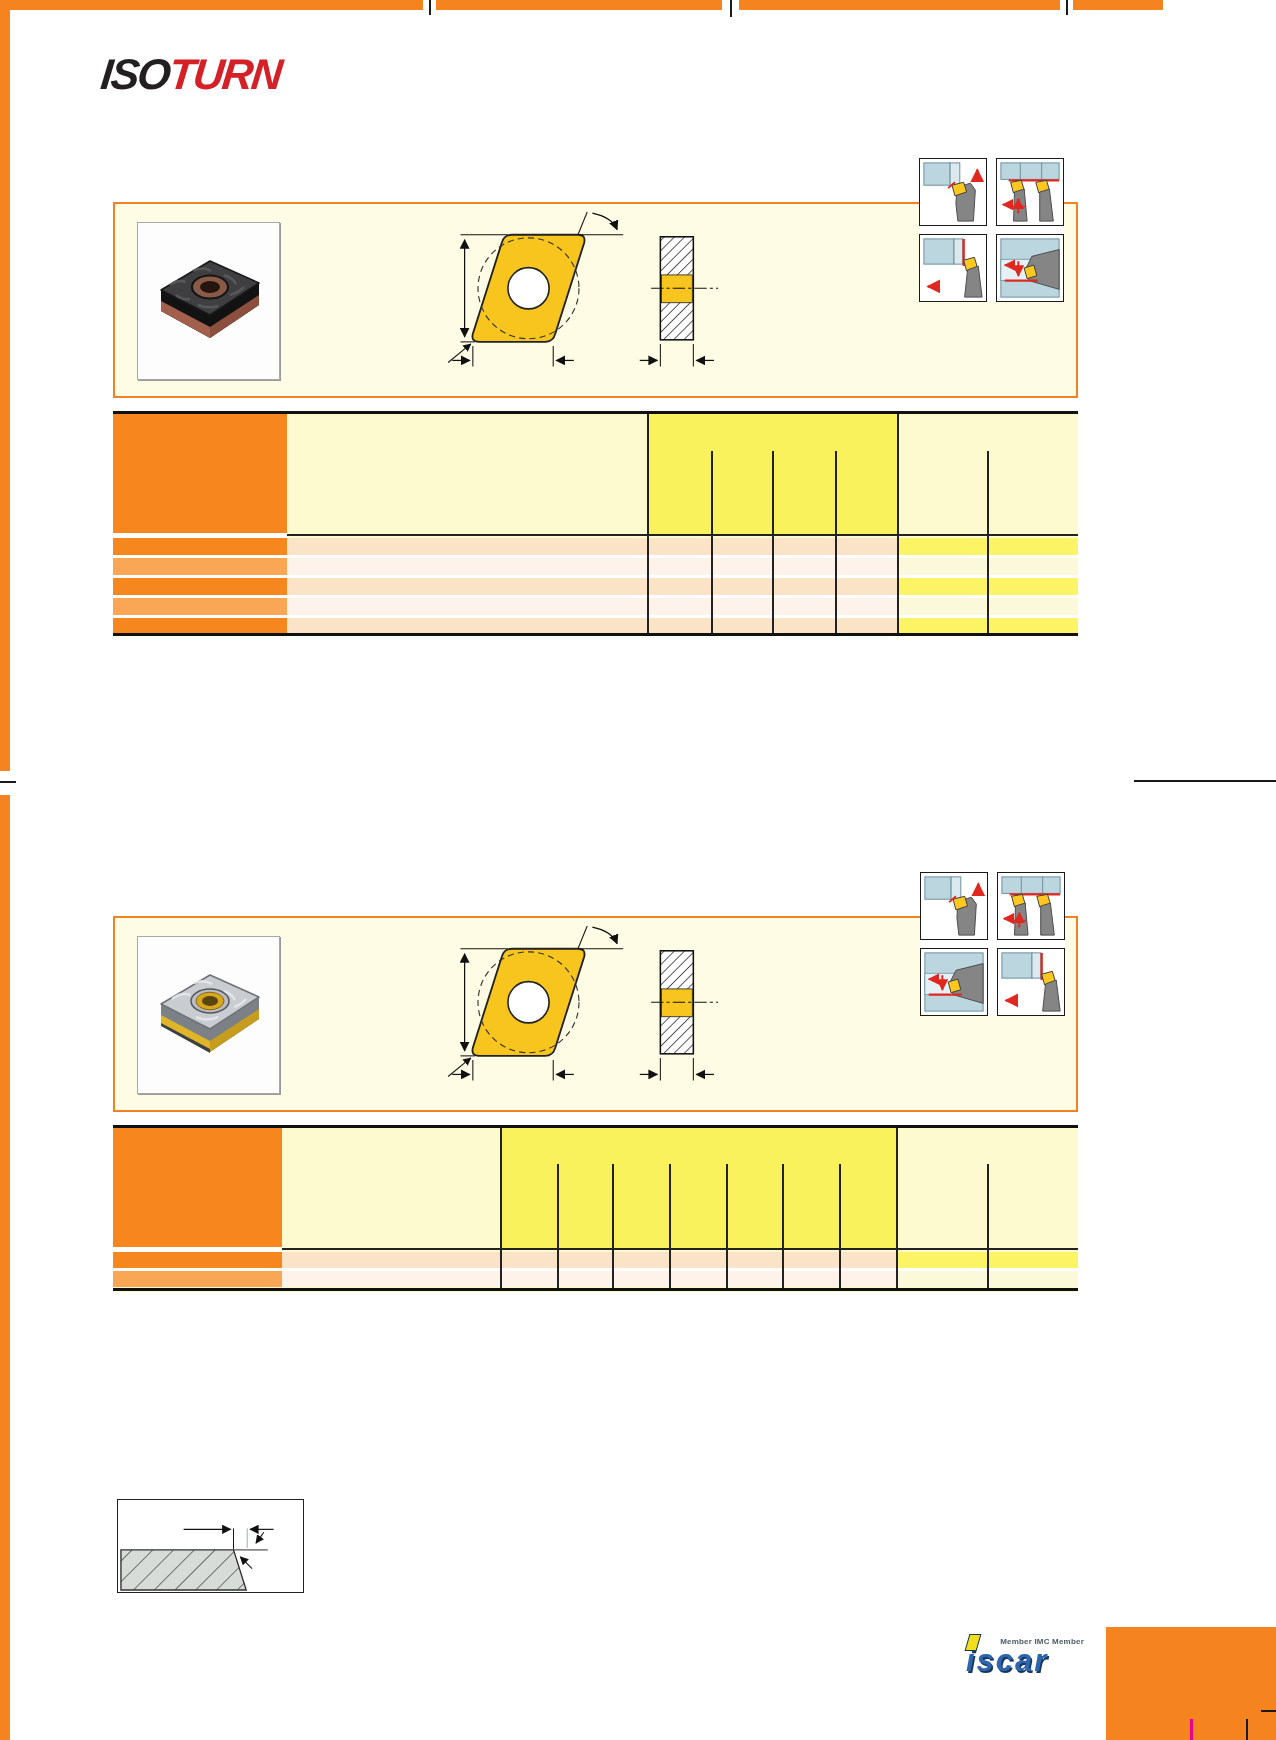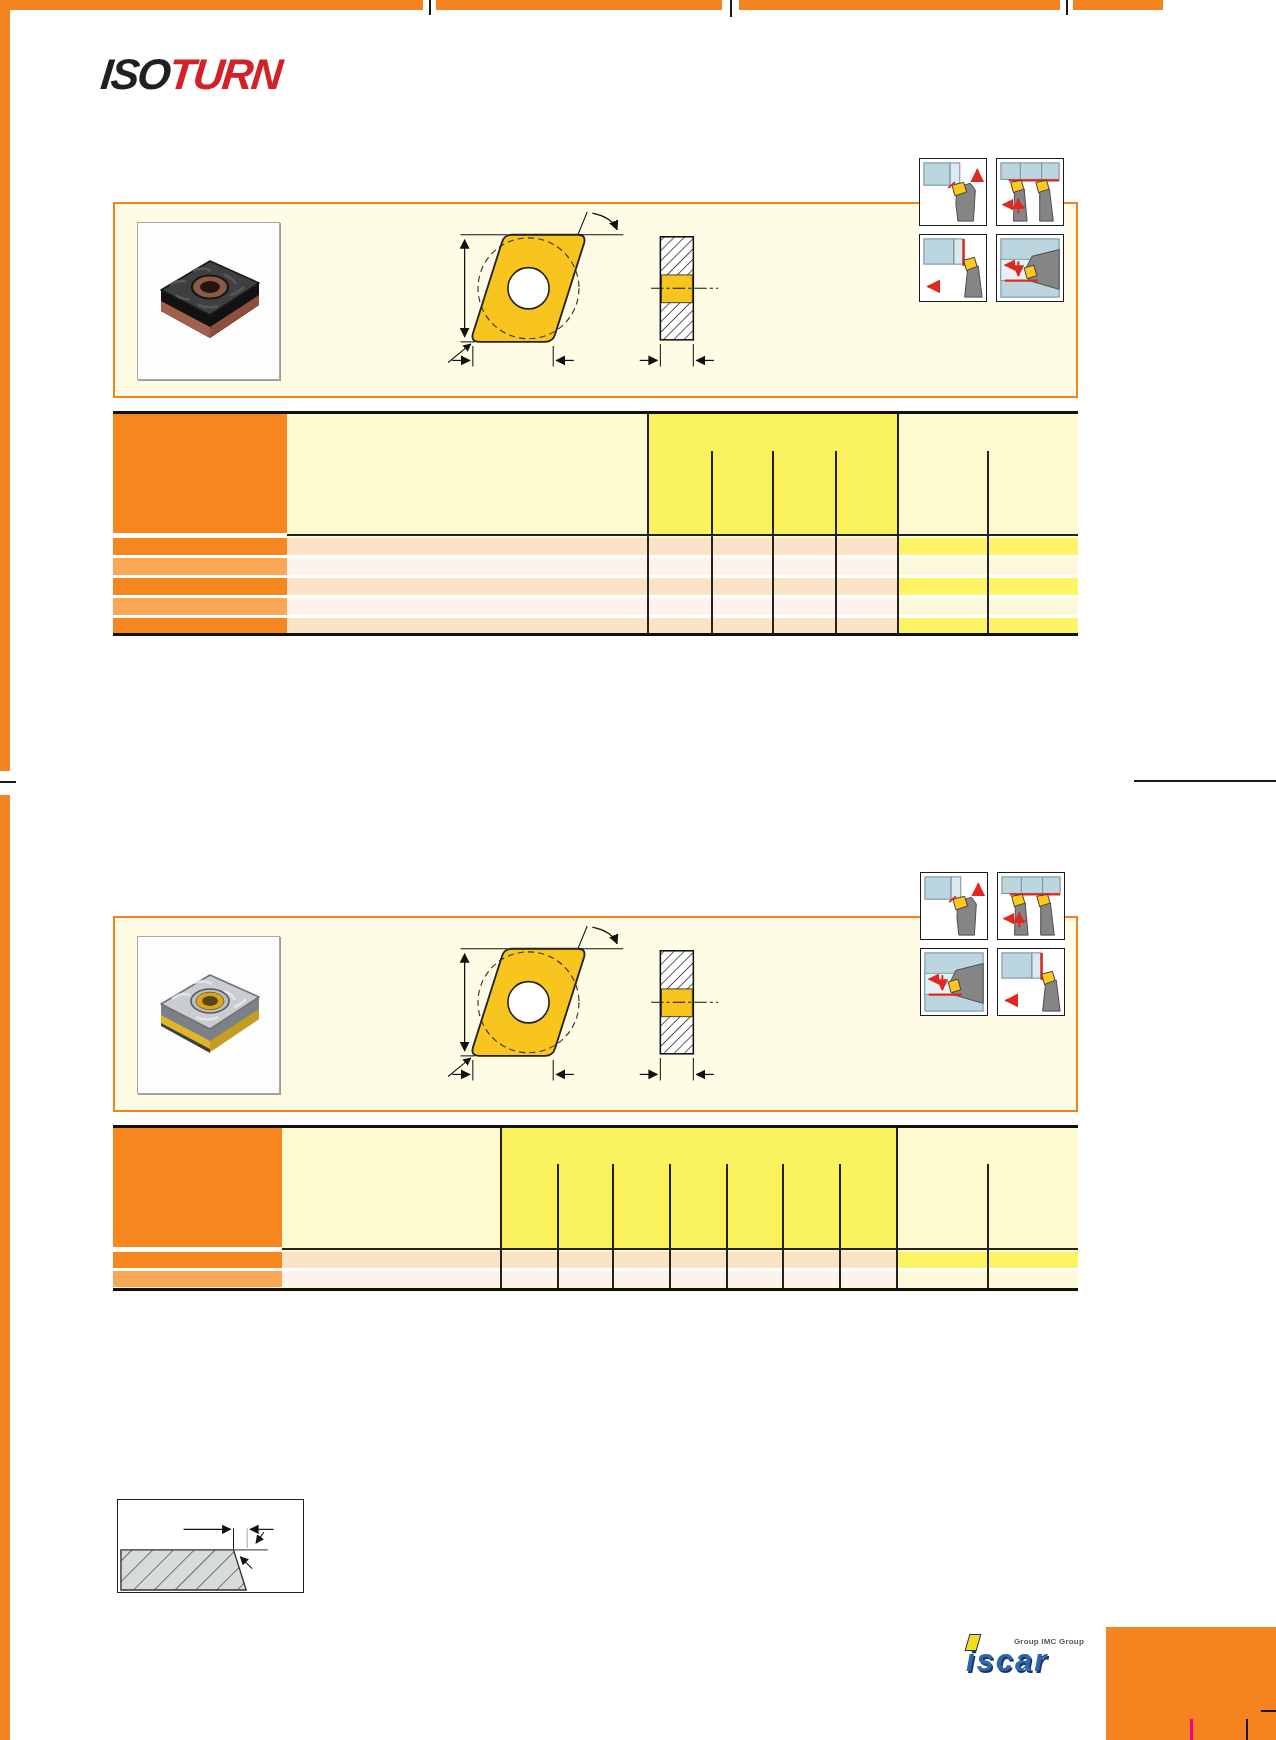--- a/index.html
+++ b/index.html
@@ -367,20 +367,20 @@
     <div class="bbot" style="top:163px;"></div>
   </div>
 
   <div class="chamfer-box">
     <svg>
         <use href="#chamfer-diagram"></use>
       </svg>
   </div>
 
   <div class="iscar">
-    <div class="iscar-member">Group IMC Group</div>
+    <div class="iscar-member">Member IMC Member</div>
     <div class="iscar-wordwrap">
       <span class="iscar-diamond"></span>
       <span class="iscar-word">iscar</span>
     </div>
   </div>
 
 </div>
 
 </body></html>

